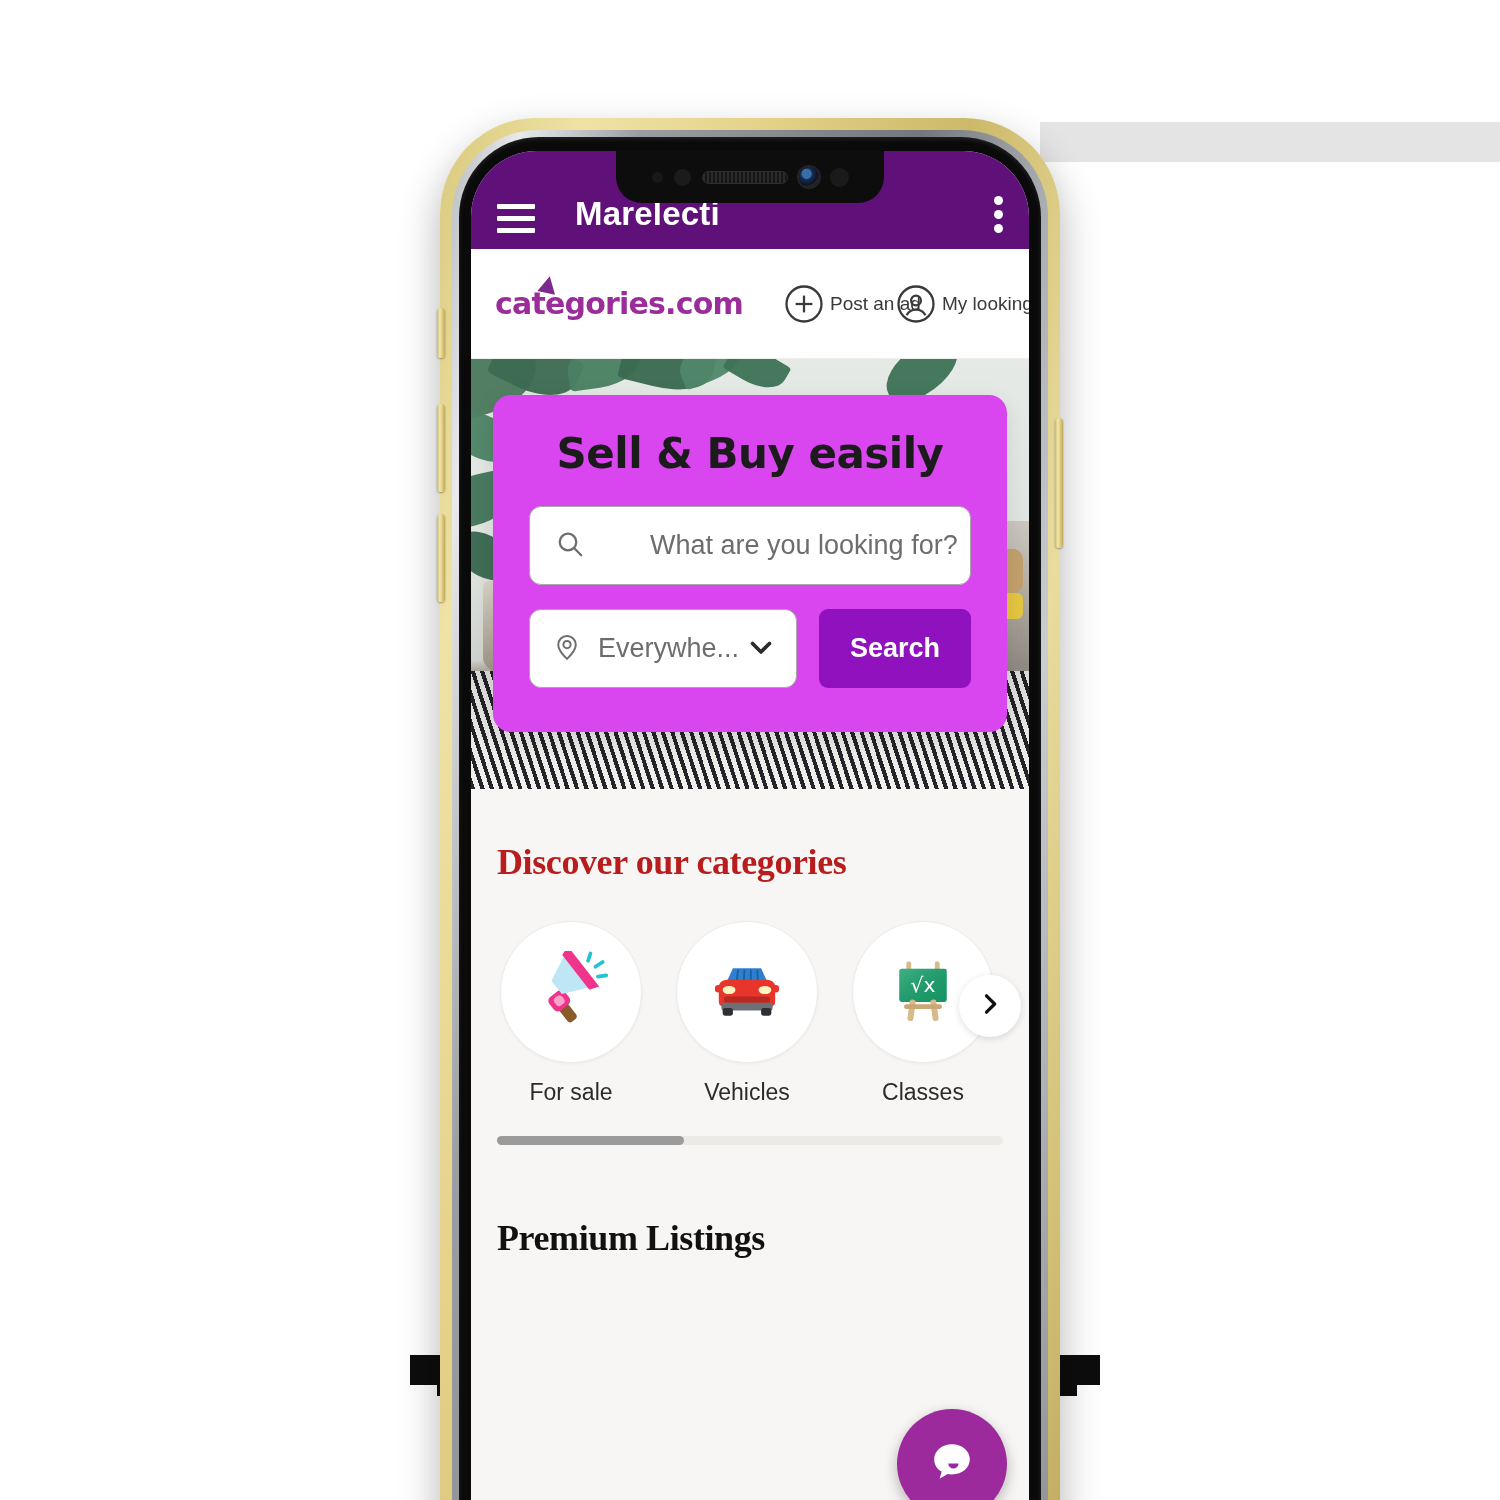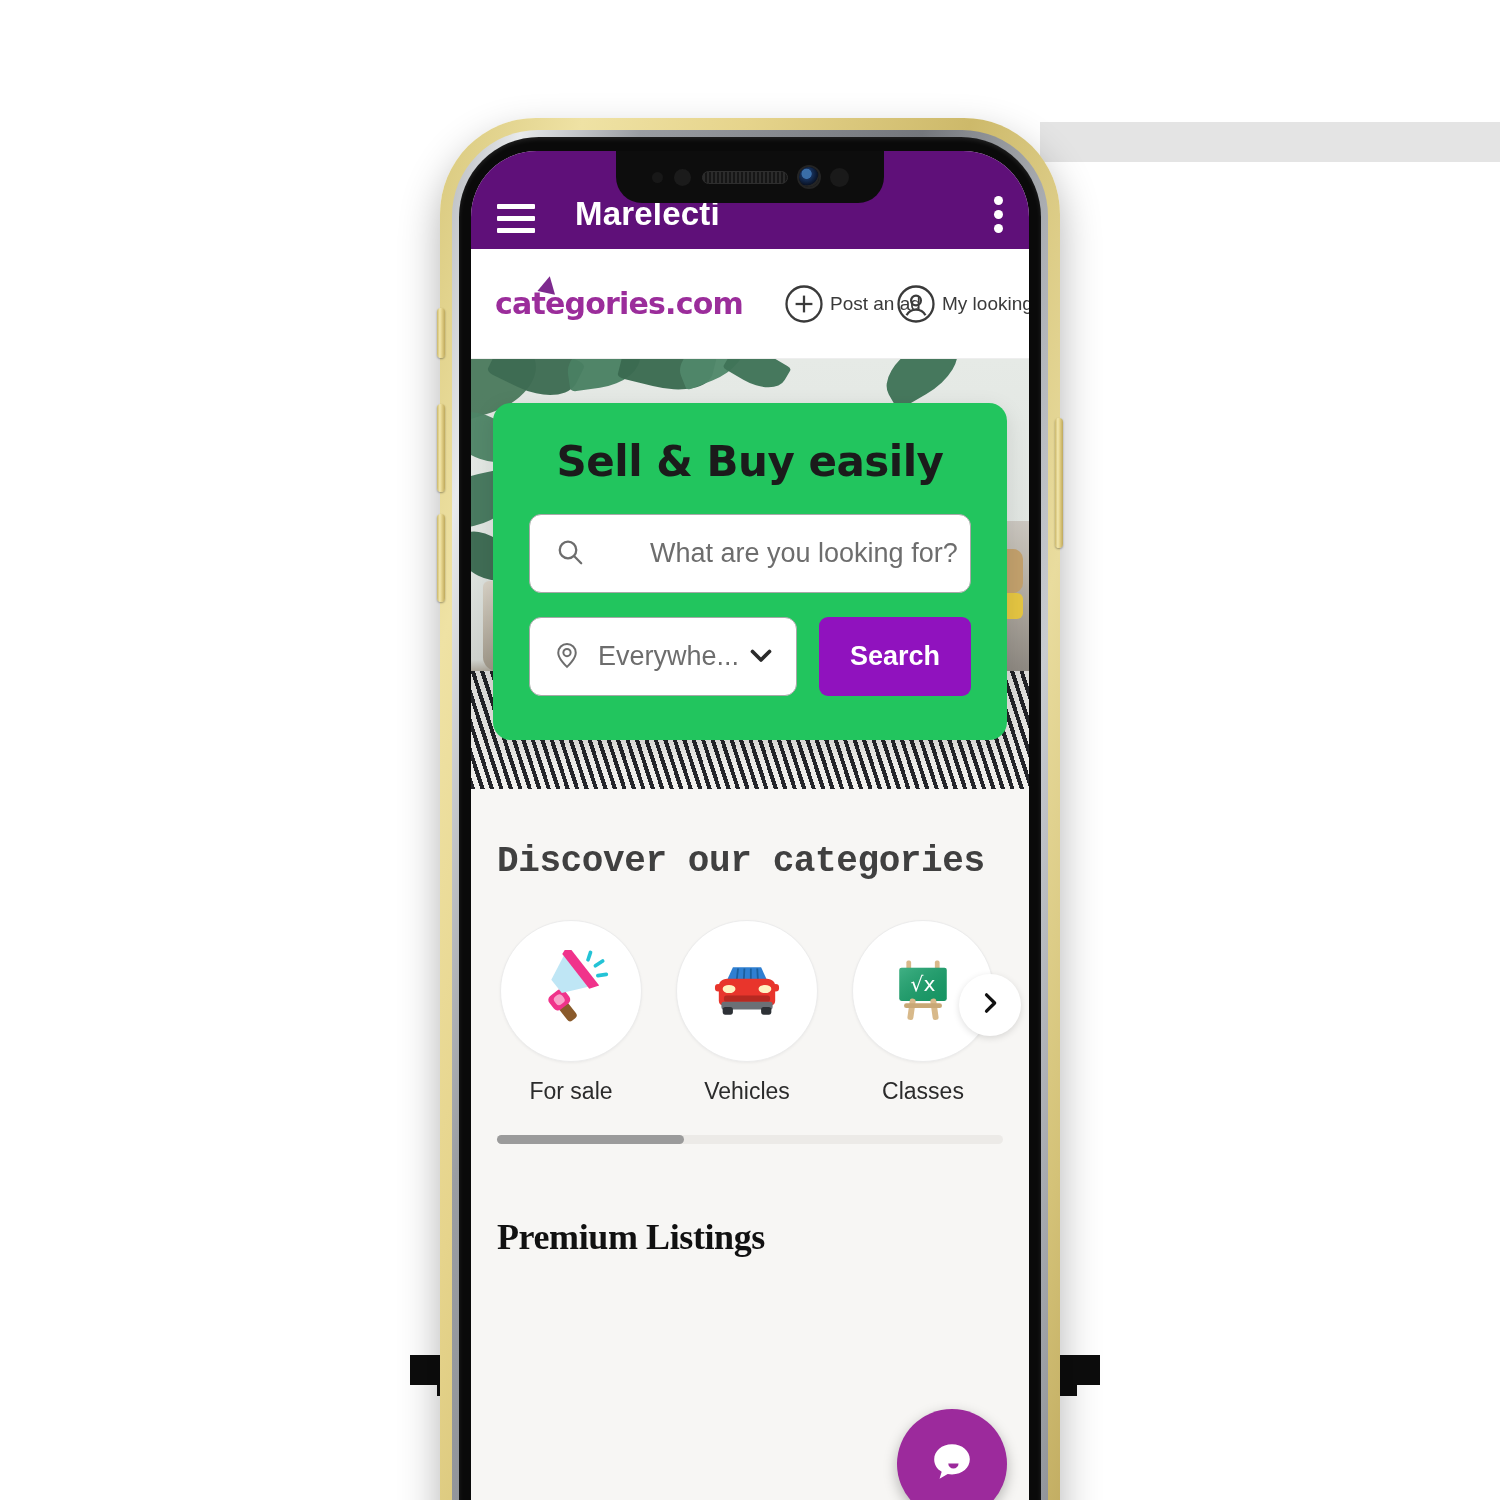--- a/index.html
+++ b/index.html
@@ -212,22 +212,22 @@
     background: #e4c542; border-radius: 6px;
   }
   .potshade {
     position: absolute; left: 12px; bottom: 118px; width: 56px; height: 90px;
     background: linear-gradient(180deg,#d9d3c7,#9e9687);
     border-radius: 6px 6px 14px 14px;
   }
 
   .searchcard {
     position: absolute;
-    left: 22px; right: 22px; top: 44px;
-    background: #22c55e;
+    left: 22px; right: 22px; top: 36px;
+    background: #d946ef;
     border-radius: 18px;
     padding: 34px 36px 44px 36px;
     box-shadow: 0 6px 22px rgba(0,0,0,0.10);
     z-index: 5;
   }
   .hero-title {
     text-align: center;
     font-size: 42px;
     font-weight: bold;
     color: #1b1b1b;
@@ -278,24 +278,24 @@
 
   
   .cats {
     background: #f7f6f4;
     padding: 52px 0 0 0;
     position: relative;
   }
   .sec-title {
     font-size: 36px;
     font-weight: bold;
-    color: #404040;
+    color: #b91c1c;
     padding: 0 26px;
     letter-spacing: -.4px;
-    font-family: Liberation Mono, monospace;
+    font-family: Liberation Serif, serif;
   }
   .cat-strip {
     display: flex;
     gap: 28px;
     padding: 38px 26px 0 26px;
     position: relative;
     overflow: hidden;
   }
   .cat {
     width: 148px;

